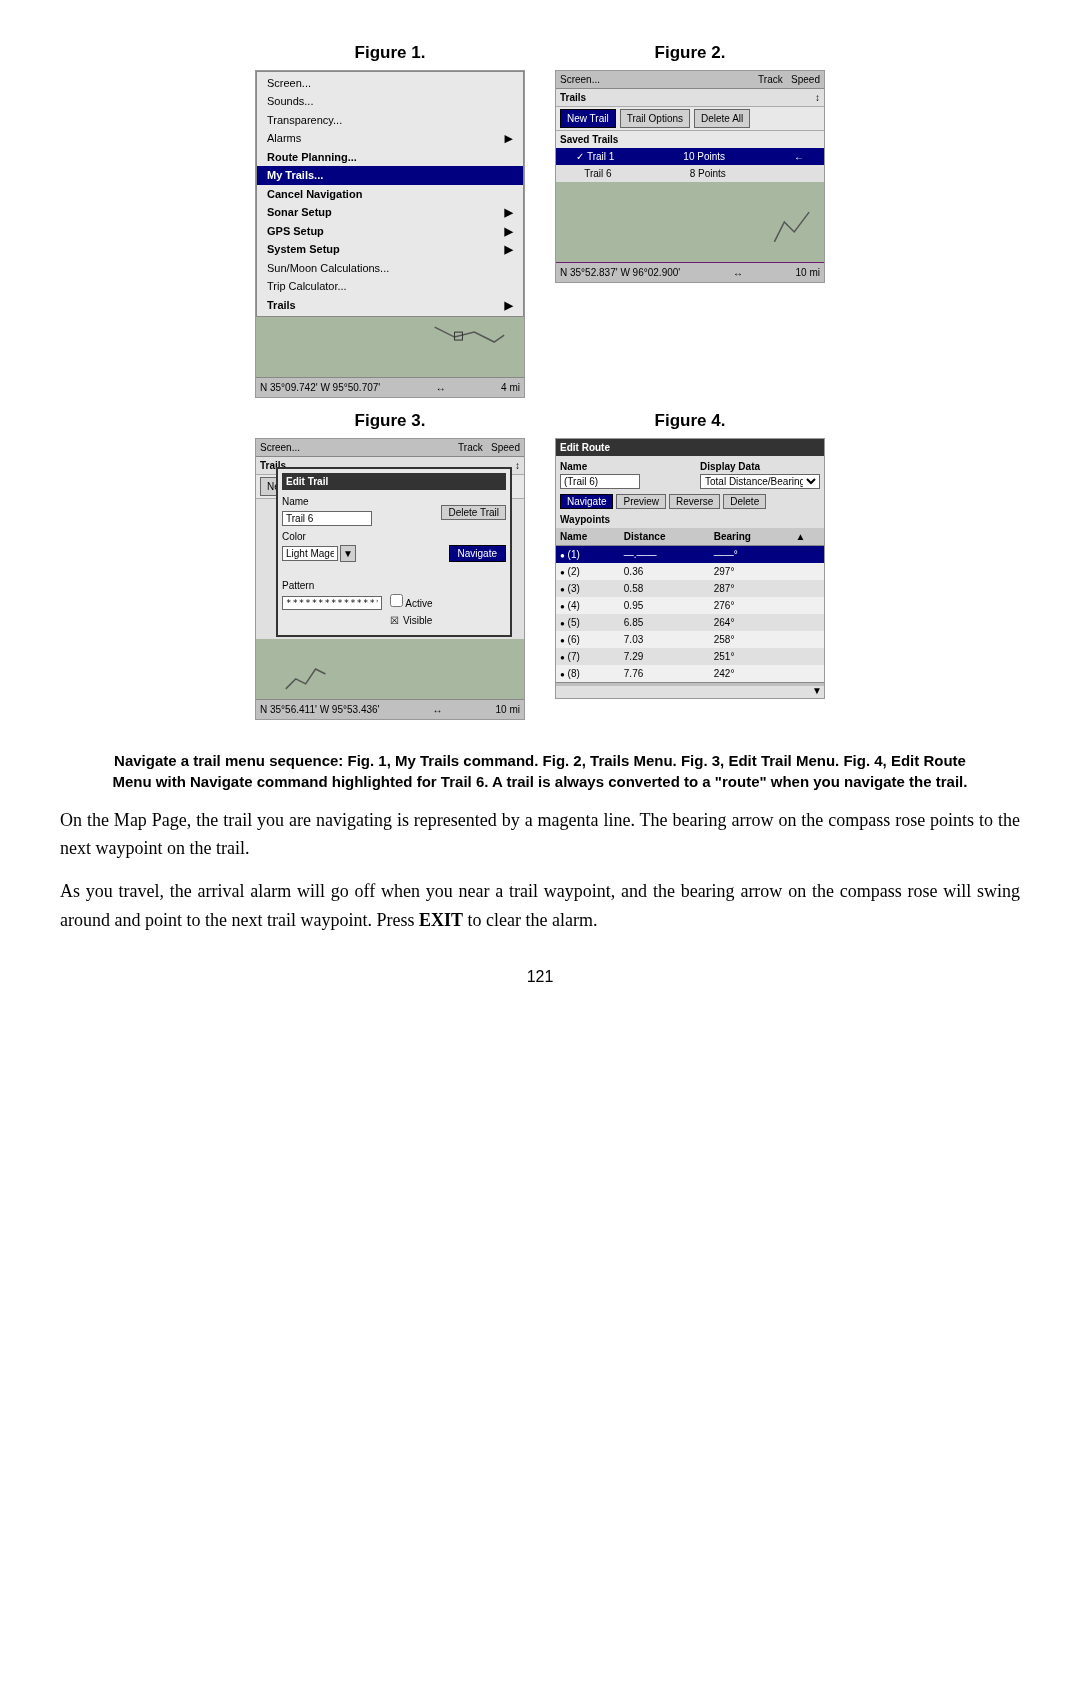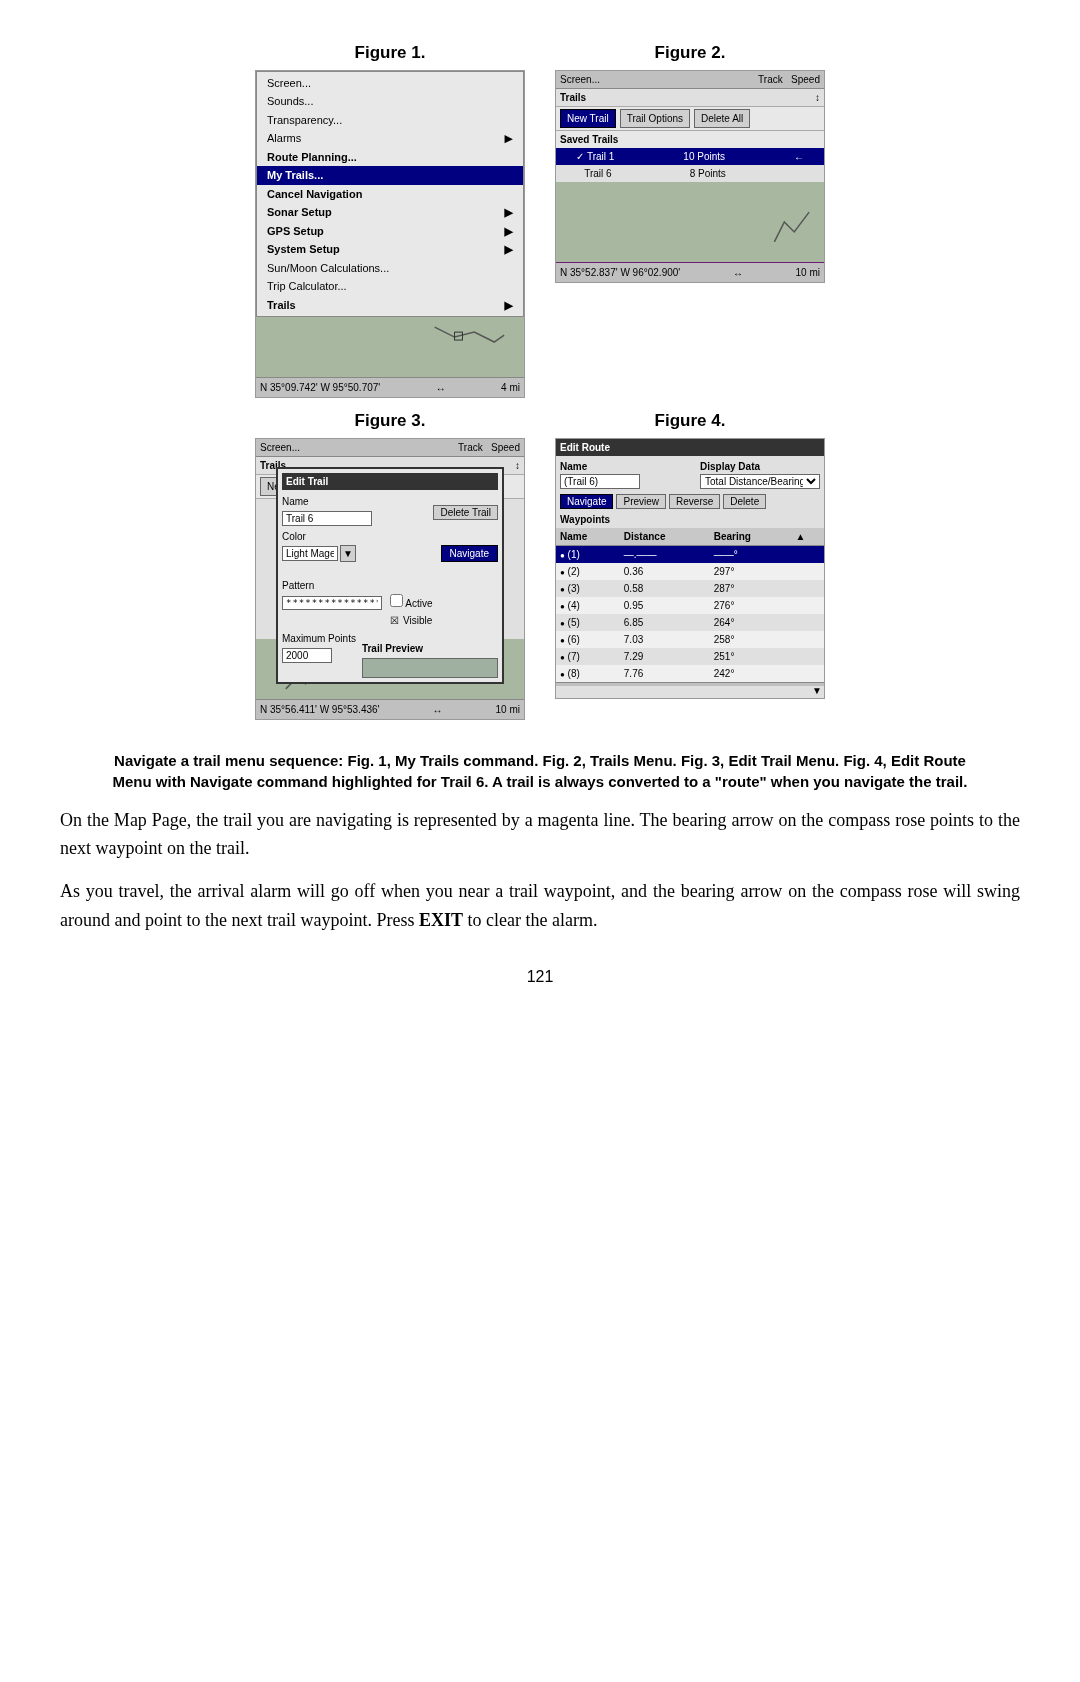--- a/index.html
+++ b/index.html
@@ -183,21 +183,21 @@
       background: #d0d0d0;
       border: 1px solid #666;
       padding: 1px 6px;
       font-size: 10px;
     }
 
     .fig3-dialog {
       position: absolute;
       top: 28px;
       left: 20px;
-      right: 20px;
+      right: 12px;
       background: #e8e8e8;
       border: 2px solid #333;
       padding: 4px;
       z-index: 10;
     }
 
     .fig3-dialog-title {
       background: #333;
       color: #fff;
       padding: 1px 4px;
@@ -532,30 +532,20 @@
               <div class="fig3-checkbox-row">
                 <label><input type="checkbox" style=""> <span>Active</span></label>
               </div>
             </div>
             <div style="display:flex; align-items:center; gap:4px; font-size:10px; margin-top:2px;">
               <span style="margin-left:108px;">☒</span>
               <span>Visible</span>
             </div>
           </div>
 
-          <div style="display:flex; gap:6px; align-items:flex-start;">
-            <div>
-              <div class="fig3-label">Maximum Points</div>
-              <input class="fig3-input" style="width: 50px;" value="2000" readonly="">
-            </div>
-            <div style="margin-top:10px; flex:1;">
-              <div style="font-size:10px; font-weight:bold; margin-bottom:2px;">Trail Preview</div>
-              <div style="height:20px; background:#a0b0a0; border:1px solid #666; width:100%;"></div>
-            </div>
-          </div>
         </div>
 
         <div style="height:60px; margin-top: 140px;">
           <div class="fig-map-bg" style="height:60px; position:relative;">
             <svg viewBox="0 0 270 60" xmlns="http://www.w3.org/2000/svg" style="width:100%;height:100%;position:absolute;top:0;left:0;">
               <polyline points="30,50 40,40 50,45 60,30 70,35" fill="none" stroke="#555" stroke-width="1.5"></polyline>
             </svg>
           </div>
         </div>
 

